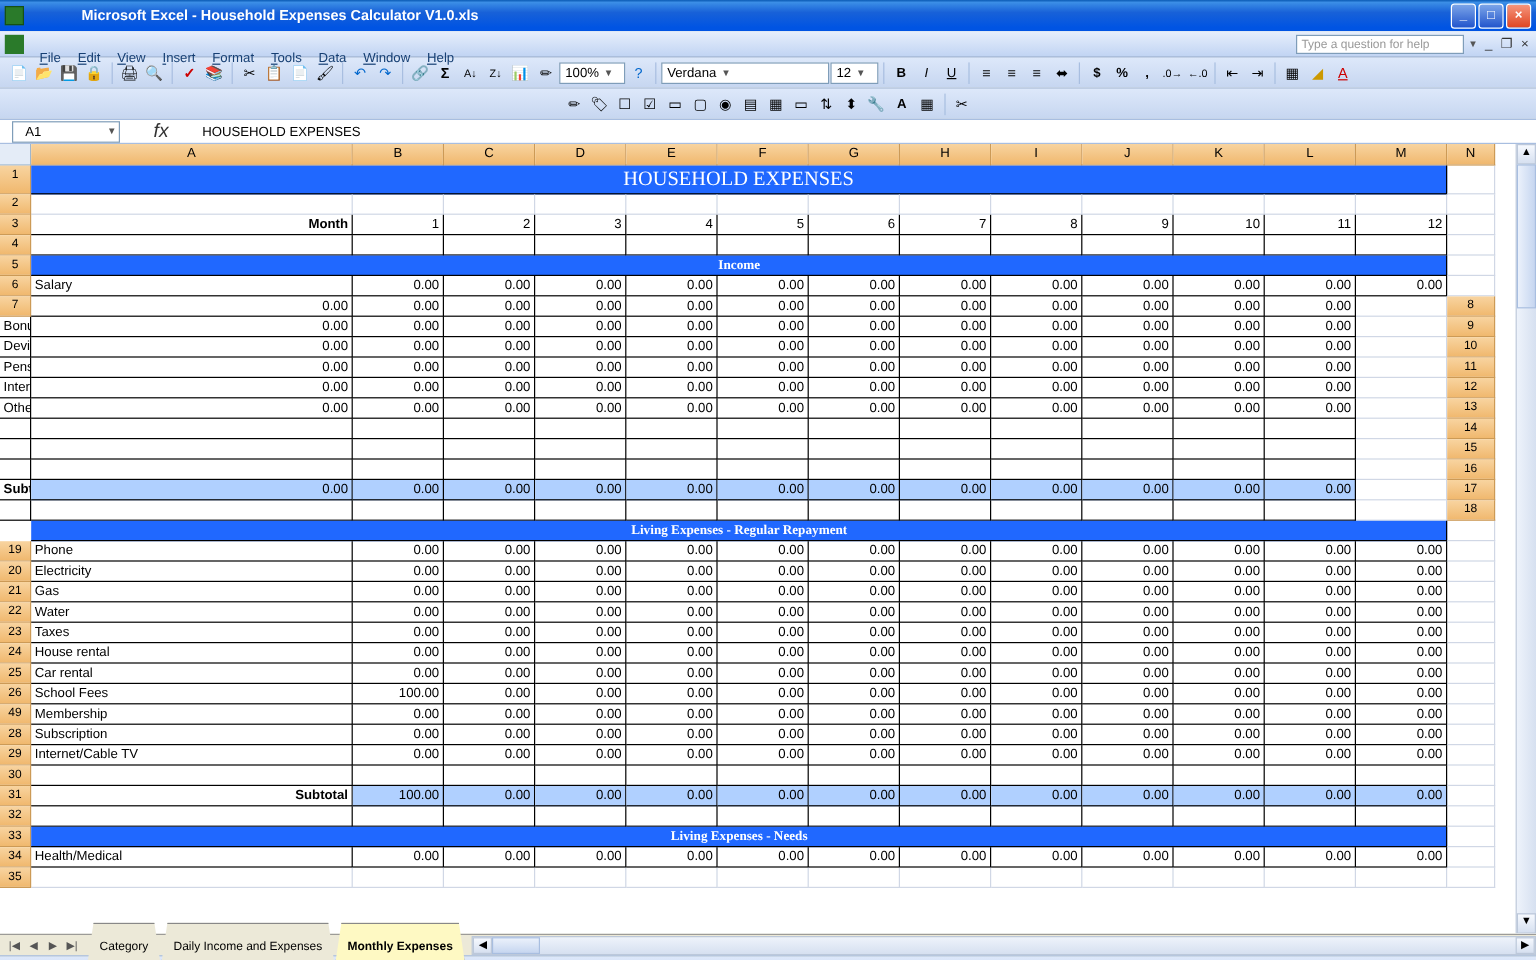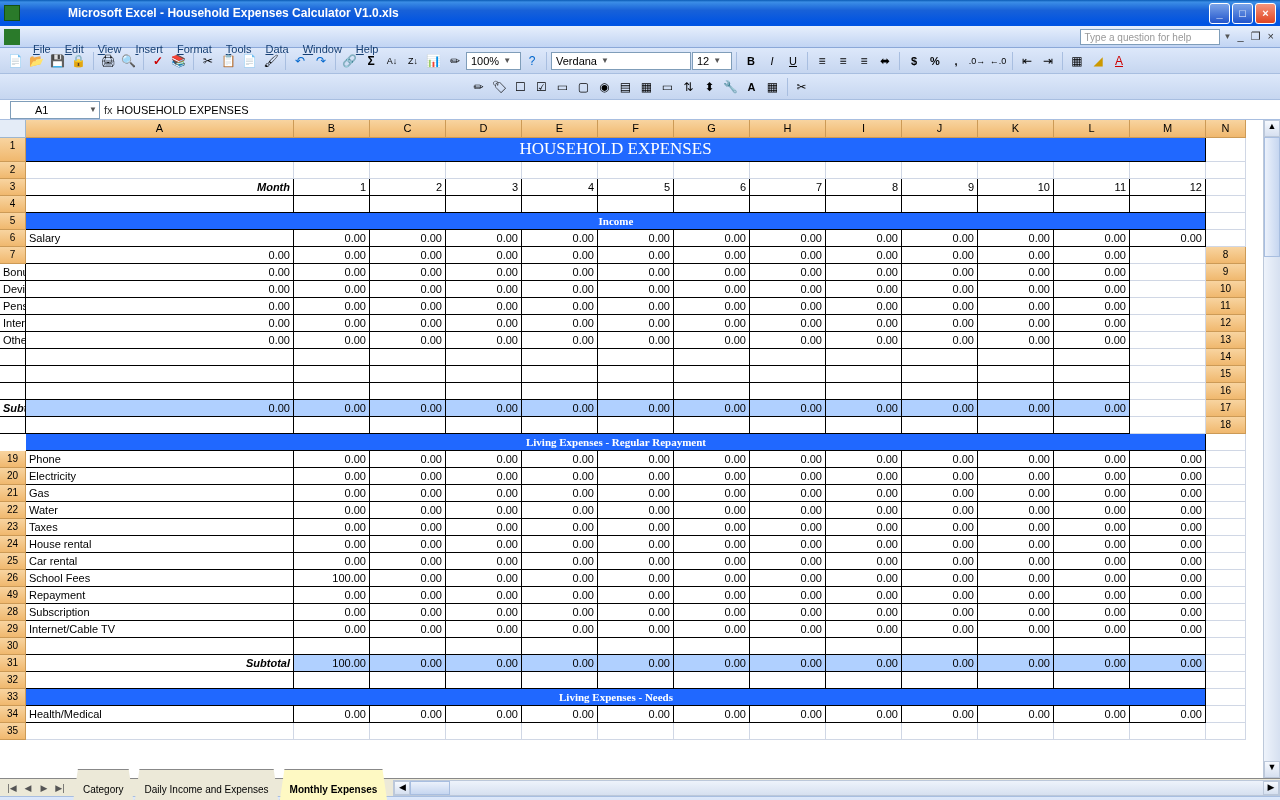--- a/index.html
+++ b/index.html
@@ -28,35 +28,35 @@
 .tb-btn { width: 20px; height: 20px; display: flex; align-items: center; justify-content: center; cursor: default; border-radius: 2px; }
 .tb-sep { width: 1px; height: 18px; background: #a8bee0; margin: 0 3px; }
 .tb-combo { height: 18px; border: 1px solid #7f9db9; background: white; padding: 0 4px; font-size: 11px; display: flex; align-items: center; }
 .tb-combo .arrow { margin-left: 4px; color: #555; font-size: 8px; }
 
 
 .ico { width: 16px; height: 16px; display: inline-flex; align-items: center; justify-content: center; font-size: 12px; }
 
 
 .formula-row { height: 20px; background: #fff; display: flex; align-items: center; border-bottom: 1px solid #a8bee0; }
-.name-box { width: 90px; height: 18px; border: 1px solid #7f9db9; background: white; margin-left: 10px; padding-left: 24px; display: flex; align-items: center; font-size: 11px; }
+.name-box { width: 90px; height: 18px; border: 1px solid #7f9db9; background: white; margin-left: 10px; padding-left: 10px; display: flex; align-items: center; font-size: 11px; }
 .name-box .arrow { margin-left: auto; margin-right: 2px; color: #555; font-size: 8px; }
-.fx { margin: 0 4px; font-size: 11px; color: #333; }
+.fx { margin: 0 28px; font-style: italic; font-size: 16px; color: #333; }
 .formula-text { font-size: 11px; }
 
 
 .sheet-wrap { position: relative; height: 658px; overflow: hidden; background: #fff; }
 .sheet { display: grid; }
 .corner { background: #e4ecf7; border-right: 1px solid #9eb6ce; border-bottom: 1px solid #9eb6ce; }
 .col-head { background: linear-gradient(to bottom, #f8d4a0, #f0b86e); border-right: 1px solid #cc9a56; border-bottom: 1px solid #cc9a56; text-align: center; font-size: 11px; line-height: 17px; color: #000; }
 .row-head { background: linear-gradient(to bottom, #f8d4a0, #f0b86e); border-right: 1px solid #cc9a56; border-bottom: 1px solid #cc9a56; text-align: center; font-size: 10px; line-height: 16px; color: #000; }
 .cell { border-right: 1px solid #d0d7e5; border-bottom: 1px solid #d0d7e5; font-size: 11px; line-height: 16px; padding: 0 3px; overflow: hidden; white-space: nowrap; }
 .cell.data { border-right: 1px solid #000; border-bottom: 1px solid #000; }
 .cell.right { text-align: right; }
-.cell.bold { font-weight: bold; font-style: italic; }
+.cell.bold { font-weight: bold; }
 .cell.title { background: #2068ff; color: white; font-size: 17px; text-align: center; line-height: 22px; font-family: Verdana; }
 .cell.section { background: #2068ff; color: white; font-weight: bold; font-family: Verdana; text-align: center; }
 .cell.subtot { background: #b0d0ff; }
 
 
 .sheet-tabs-row { height: 18px; background: #ece9d8; display: flex; align-items: center; border-top: 1px solid #888; }
 .tab-nav { display: flex; padding: 0 4px; }
 .tab-nav span { width: 16px; text-align: center; color: #555; font-size: 9px; cursor: default; }
 .tab { padding: 14px 10px; font-size: 10px; background: #fff; border: 1px solid #888; border-bottom: none; margin-right: -1px; position: relative; top: 1px; clip-path: polygon(6px 0, calc(100% - 6px) 0, 100% 100%, 0 100%); }
 .tab.inactive { background: #ece9d8; }
@@ -680,21 +680,21 @@
       <div class="cell data right">0.00</div>
       <div class="cell data right">0.00</div>
       <div class="cell data right">0.00</div>
       <div class="cell data right">0.00</div>
       <div class="cell data right">0.00</div>
       <div class="cell data right">0.00</div>
       <div class="cell data right">0.00</div>
       <div class="cell data right">0.00</div>
       <div class="cell"></div>
       <div class="row-head">49</div>
-      <div class="cell data">Repayment</div>
+      <div class="cell data">Membership</div>
       <div class="cell data right">0.00</div>
       <div class="cell data right">0.00</div>
       <div class="cell data right">0.00</div>
       <div class="cell data right">0.00</div>
       <div class="cell data right">0.00</div>
       <div class="cell data right">0.00</div>
       <div class="cell data right">0.00</div>
       <div class="cell data right">0.00</div>
       <div class="cell data right">0.00</div>
       <div class="cell data right">0.00</div>

